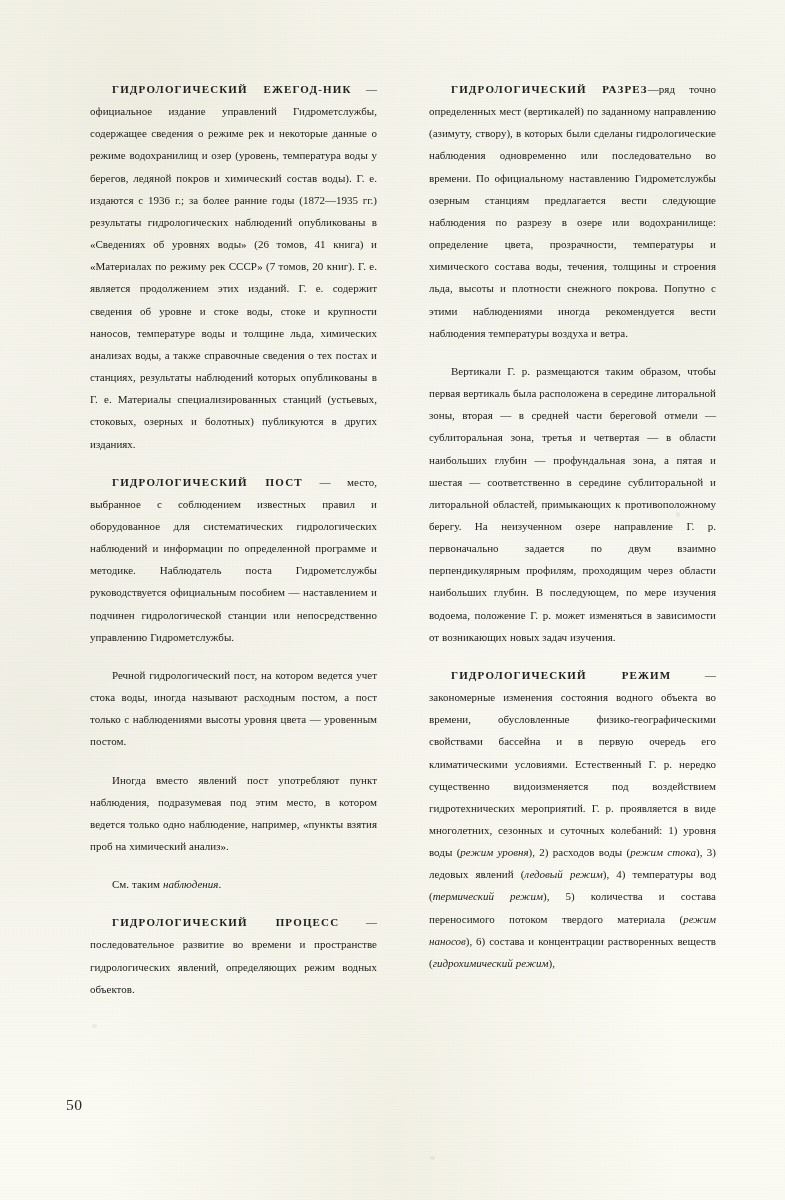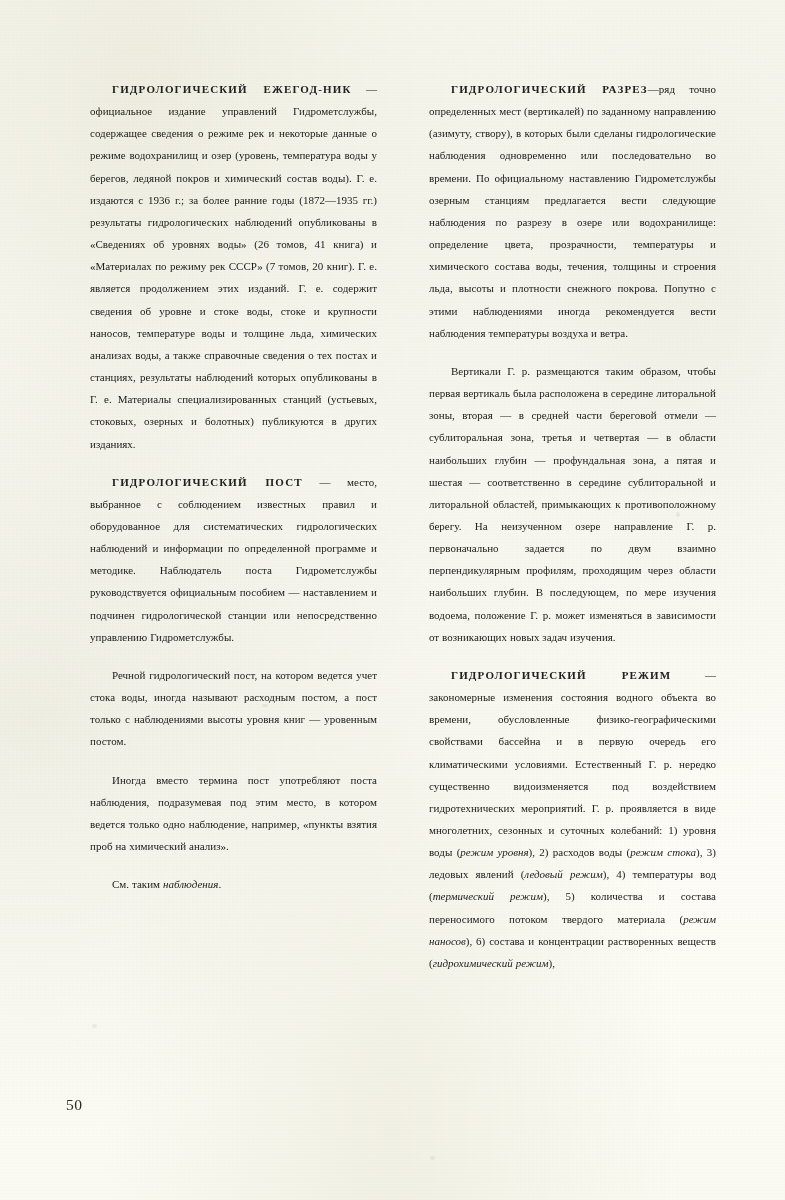--- a/index.html
+++ b/index.html
@@ -113,26 +113,27 @@
 
   <div class="columns">
 
     <div class="column">
 
       <p class="para hang"><span class="term">ГИДРОЛОГИЧЕСКИЙ ЕЖЕГОД-НИК</span><span> — официальное издание управлений Гидрометслужбы, содержащее сведения о режиме рек и некоторые данные о режиме водохранилищ и озер (уровень, температура воды у берегов, ледяной покров и химический состав воды). Г. е. издаются с 1936 г.; за более ранние годы (1872—1935 гг.) результаты гидрологических наблюдений опубликованы в «Сведениях об уровнях воды» (26 томов, 41 книга) и «Материалах по режиму рек СССР» (7 томов, 20 книг). Г. е. является продолжением этих изданий. Г. е. содержит сведения об уровне и стоке воды, стоке и крупности наносов, температуре воды и толщине льда, химических анализах воды, а также справочные сведения о тех постах и станциях, результаты наблюдений которых опубликованы в Г. е. Материалы специализированных станций (устьевых, стоковых, озерных и болотных) публикуются в других изданиях.</span></p>
 
       <p class="para hang"><span class="term">ГИДРОЛОГИЧЕСКИЙ ПОСТ</span><span> — место, выбранное с соблюдением известных правил и оборудованное для систематических гидрологических наблюдений и информации по определенной программе и методике. Наблюдатель поста Гидрометслужбы руководствуется официальным пособием — наставлением и подчинен гидрологической станции или непосредственно управлению Гидрометслужбы.</span></p>
 
 
-      <p class="para indent">Речной гидрологический пост, на котором ведется учет стока воды, иногда называют расходным постом, а пост только с наблюдениями высоты уровня книг — уровенным постом.</p>
+      <p class="para indent">Речной гидрологический пост, на котором ведется учет стока воды, иногда называют расходным постом, а пост только с наблюдениями высоты уровня цвета — уровенным постом.</p>
 
-      <p class="para indent">Иногда вместо термина пост употребляют поста наблюдения, подразумевая под этим место, в котором ведется только одно наблюдение, например, «пункты взятия проб на химический анализ».</p>
+      <p class="para indent">Иногда вместо явлений пост употребляют пункт наблюдения, подразумевая под этим место, в котором ведется только одно наблюдение, например, «пункты взятия проб на химический анализ».</p>
 
       <p class="para indent"><span>См. таким </span><span class="ital">наблюдения</span><span>.</span></p>
 
+      <p class="para hang"><span class="term">ГИДРОЛОГИЧЕСКИЙ ПРОЦЕСС</span><span> — последовательное развитие во времени и пространстве гидрологических явлений, определяющих режим водных объектов.</span></p>
 
     </div>
 
     <div class="column">
 
       <p class="para hang"><span class="term">ГИДРОЛОГИЧЕСКИЙ РАЗРЕЗ</span><span>—ряд точно определенных мест (вертикалей) по заданному направлению (азимуту, створу), в которых были сделаны гидрологические наблюдения одновременно или последовательно во времени. По официальному наставлению Гидрометслужбы озерным станциям предлагается вести следующие наблюдения по разрезу в озере или водохранилище: определение цвета, прозрачности, температуры и химического состава воды, течения, толщины и строения льда, высоты и плотности снежного покрова. Попутно с этими наблюдениями иногда рекомендуется вести наблюдения температуры воздуха и ветра.</span></p>
 
       <p class="para indent">Вертикали Г. р. размещаются таким образом, чтобы первая вертикаль была расположена в середине литоральной зоны, вторая — в средней части береговой отмели — сублиторальная зона, третья и четвертая — в области наибольших глубин — профундальная зона, а пятая и шестая — соответственно в середине сублиторальной и литоральной областей, примыкающих к противоположному берегу. На неизученном озере направление Г. р. первоначально задается по двум взаимно перпендикулярным профилям, проходящим через области наибольших глубин. В последующем, по мере изучения водоема, положение Г. р. может изменяться в зависимости от возникающих новых задач изучения.</p>
 
       <p class="para hang"><span class="term">ГИДРОЛОГИЧЕСКИЙ РЕЖИМ</span><span> — закономерные изменения состояния водного объекта во времени, обусловленные физико-географическими свойствами бассейна и в первую очередь его климатическими условиями. Естественный Г. р. нередко существенно видоизменяется под воздействием гидротехнических мероприятий. Г. р. проявляется в виде многолетних, сезонных и суточных колебаний: 1) уровня воды (</span><span class="ital">режим уровня</span><span>), 2) расходов воды (</span><span class="ital">режим стока</span><span>), 3) ледовых явлений (</span><span class="ital">ледовый режим</span><span>), 4) температуры вод (</span><span class="ital">термический режим</span><span>), 5) количества и состава переносимого потоком твердого материала (</span><span class="ital">режим наносов</span><span>), 6) состава и концентрации растворенных веществ (</span><span class="ital">гидрохимический режим</span><span>),</span></p>

